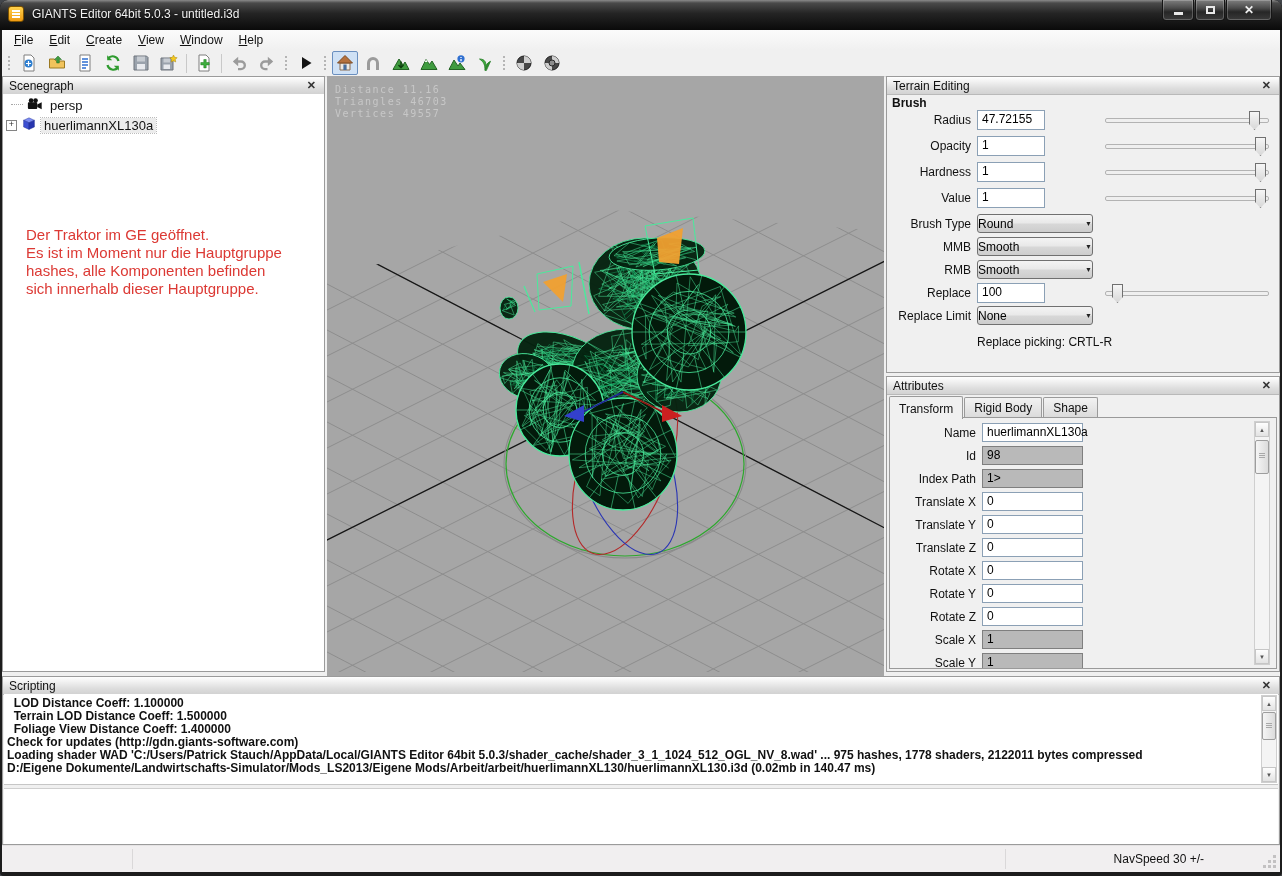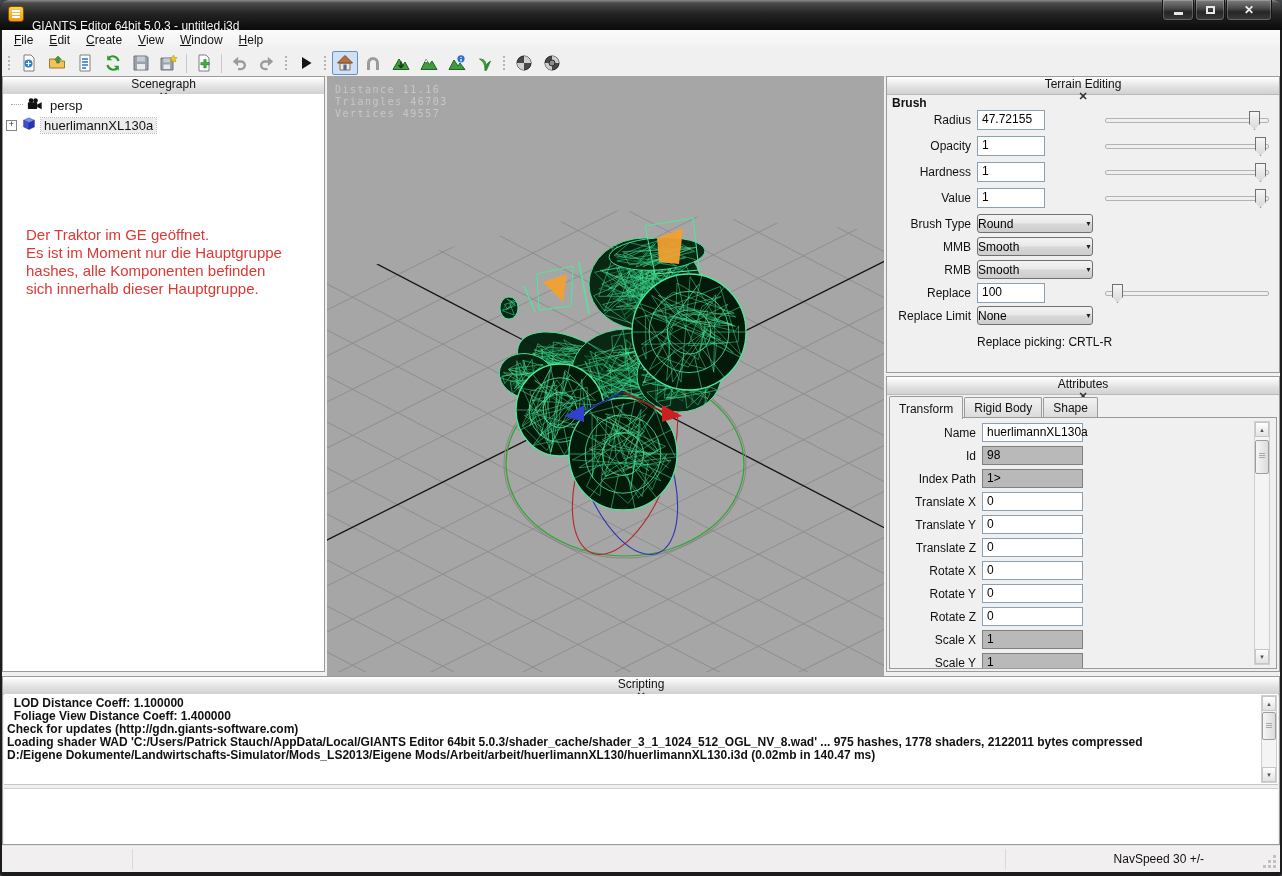--- a/index.html
+++ b/index.html
@@ -4,21 +4,21 @@
 <style>
   html,body{margin:0;padding:0;background:#43464b;font-family:"Liberation Sans",sans-serif;}
   .window{position:relative;width:1282px;height:876px;background:#1c1c1c;border-radius:8px 8px 4px 4px;overflow:hidden;}
   
   .titlebar{position:absolute;left:0;top:0;width:100%;height:30px;
     background:linear-gradient(180deg,#8a8a8a 0%,#4a4a4a 10%,#242424 45%,#0a0a0a 100%);
     border-radius:8px 8px 0 0;color:#fff;}
   .app-icon{position:absolute;left:8px;top:6px;width:16px;height:16px;border-radius:3px;
     background:linear-gradient(#ffd24d,#ef9a12);border:1px solid #7d5200;box-sizing:border-box;}
   .app-icon i{position:absolute;left:3px;top:3px;width:8px;height:2px;background:#fff;box-shadow:0 3px #fff,0 6px #fff;}
-  .title-text{position:absolute;left:32px;top:19px;font-size:12px;color:#f2f2f2;text-shadow:0 1px 2px #000;}
+  .title-text{position:absolute;left:32px;top:7px;font-size:12px;color:#f2f2f2;text-shadow:0 1px 2px #000;}
   .winbtns{position:absolute;right:10px;top:0;display:flex;}
   .winbtn{height:20px;margin-left:1px;border:1px solid #151515;border-top:none;border-radius:0 0 4px 4px;
     background:linear-gradient(180deg,#7e7e7e 0%,#4c4c4c 40%,#262626 60%,#3a3a3a 100%);
     box-shadow:inset 0 0 0 1px rgba(255,255,255,.22);display:flex;align-items:center;justify-content:center;}
   .winbtn.min{width:30px}.winbtn.max{width:28px}.winbtn.close{width:44px}
   .glyph-min{width:9px;height:3px;background:#e8e8e8;margin-top:6px;}
   .glyph-max{width:9px;height:8px;border:2px solid #e8e8e8;box-sizing:border-box;}
   .glyph-close{color:#efefef;font-size:12px;font-weight:bold;line-height:1;}
   
   .frame{position:absolute;left:2px;right:2px;top:30px;bottom:4px;background:#f0f0f0;}
@@ -29,21 +29,21 @@
   
   #toolbar{position:absolute;left:0;top:20px;right:0;height:26px;background:#f0f0f0;border-bottom:1px solid #d9d9d9;display:flex;align-items:center;padding-left:2px;}
   .tbtn{width:24px;height:22px;display:flex;align-items:center;justify-content:center;border:1px solid transparent;border-radius:2px;margin:0 1px;}
   .tbtn.active{background:#cfe1f5;border-color:#6a8fbf;}
   .tgrip{width:5px;height:18px;margin:0 3px;background-image:radial-gradient(#b5b5b5 32%,transparent 36%);background-size:4px 4px;background-position:0 1px;}
   .tsep{width:1px;height:19px;background:#c9c9c9;margin:0 3px;}
   
   #main{position:absolute;left:0;top:46px;right:0;height:596px;}
   .panel{position:absolute;border:1px solid #9b9b9b;background:#f0f0f0;box-sizing:border-box;}
   .phead{height:17px;background:linear-gradient(#ffffff,#dcdcdc 70%,#d2d2d2);border-bottom:1px solid #b9b9b9;
-    font-size:12px;color:#111;display:flex;align-items:center;padding:0 6px;flex-direction:column;}
+    font-size:12px;color:#111;display:flex;align-items:center;padding:0 6px;}
   .phead .ptitle{flex:1;}
   .pclose{font-size:11px;font-weight:bold;color:#333;padding:0 2px;line-height:1;}
   #scenegraph{left:0;top:0;width:323px;height:596px;}
   .sg-body{position:absolute;left:0;right:0;top:17px;bottom:0;background:#fff;overflow:hidden;}
   .sg-row{display:flex;align-items:center;height:18px;font-size:13px;color:#111;margin-top:2px;}
   .sg-conn{width:12px;height:1px;border-top:1px dotted #a8a8a8;margin-left:8px;}
   .sg-expander{width:9px;height:9px;border:1px solid #848484;background:#fff;font-size:9px;line-height:7px;text-align:center;color:#333;margin-left:3px;box-sizing:content-box;}
   .sg-icon{margin:0 4px 0 4px;}
   .sg-label{padding:0 3px;}
   .sg-row.selected .sg-label{background:#ececec;outline:1px dotted #bcbcbc;}
@@ -600,20 +600,21 @@
     </div>
 
     <div id="scripting" class="panel">
       <div class="phead">
         <span class="ptitle">Scripting</span>
         <span class="pclose">✕</span>
       </div>
       <div class="log-area">
         <div id="log-lines" style="padding-top:3px;font-weight:bold;">
             <div class="log-line">  LOD Distance Coeff: 1.100000</div>
+            <div class="log-line">  Terrain LOD Distance Coeff: 1.500000</div>
             <div class="log-line">  Foliage View Distance Coeff: 1.400000</div>
             <div class="log-line">Check for updates (http://gdn.giants-software.com)</div>
             <div class="log-line">Loading shader WAD 'C:/Users/Patrick Stauch/AppData/Local/GIANTS Editor 64bit 5.0.3/shader_cache/shader_3_1_1024_512_OGL_NV_8.wad' ... 975 hashes, 1778 shaders, 2122011 bytes compressed</div>
             <div class="log-line">D:/Eigene Dokumente/Landwirtschafts-Simulator/Mods_LS2013/Eigene Mods/Arbeit/arbeit/huerlimannXL130/huerlimannXL130.i3d (0.02mb in 140.47 ms)</div>
           </div>
         <div class="vscroll" style="right:1px;top:1px;bottom:1px;">
           <div class="varrow up">▲</div>
           <div class="vthumb" style="top:16px;height:28px;"></div>
           <div class="varrow down">▼</div>
         </div>

